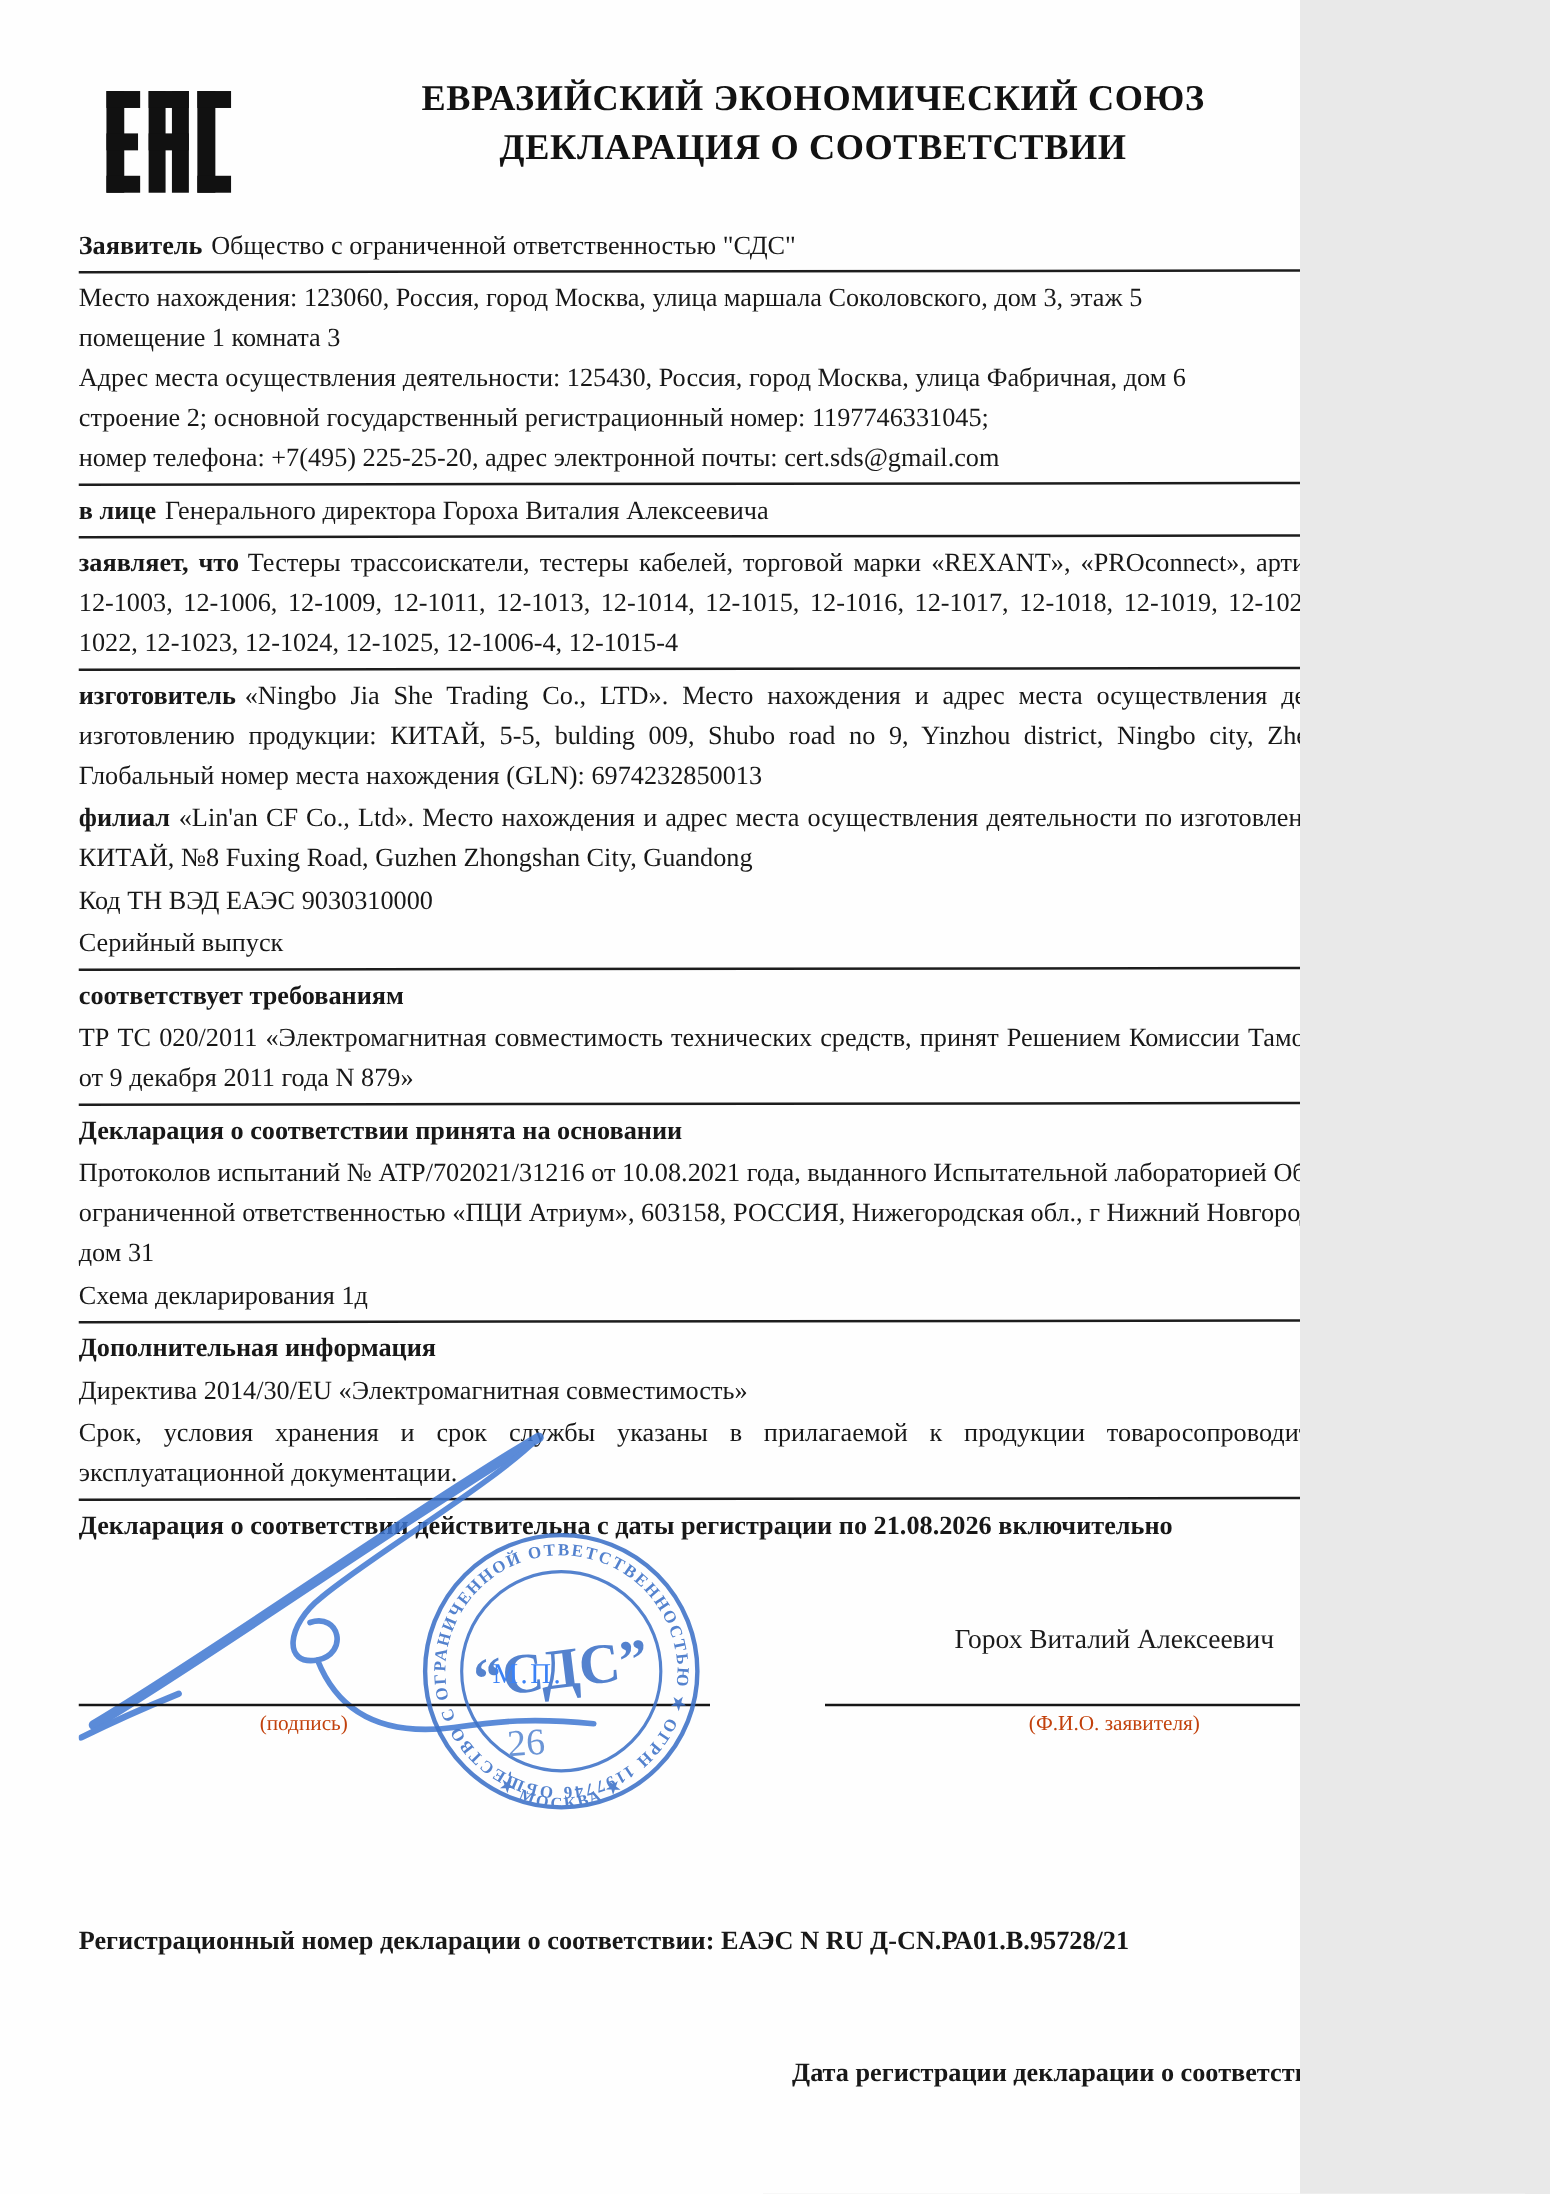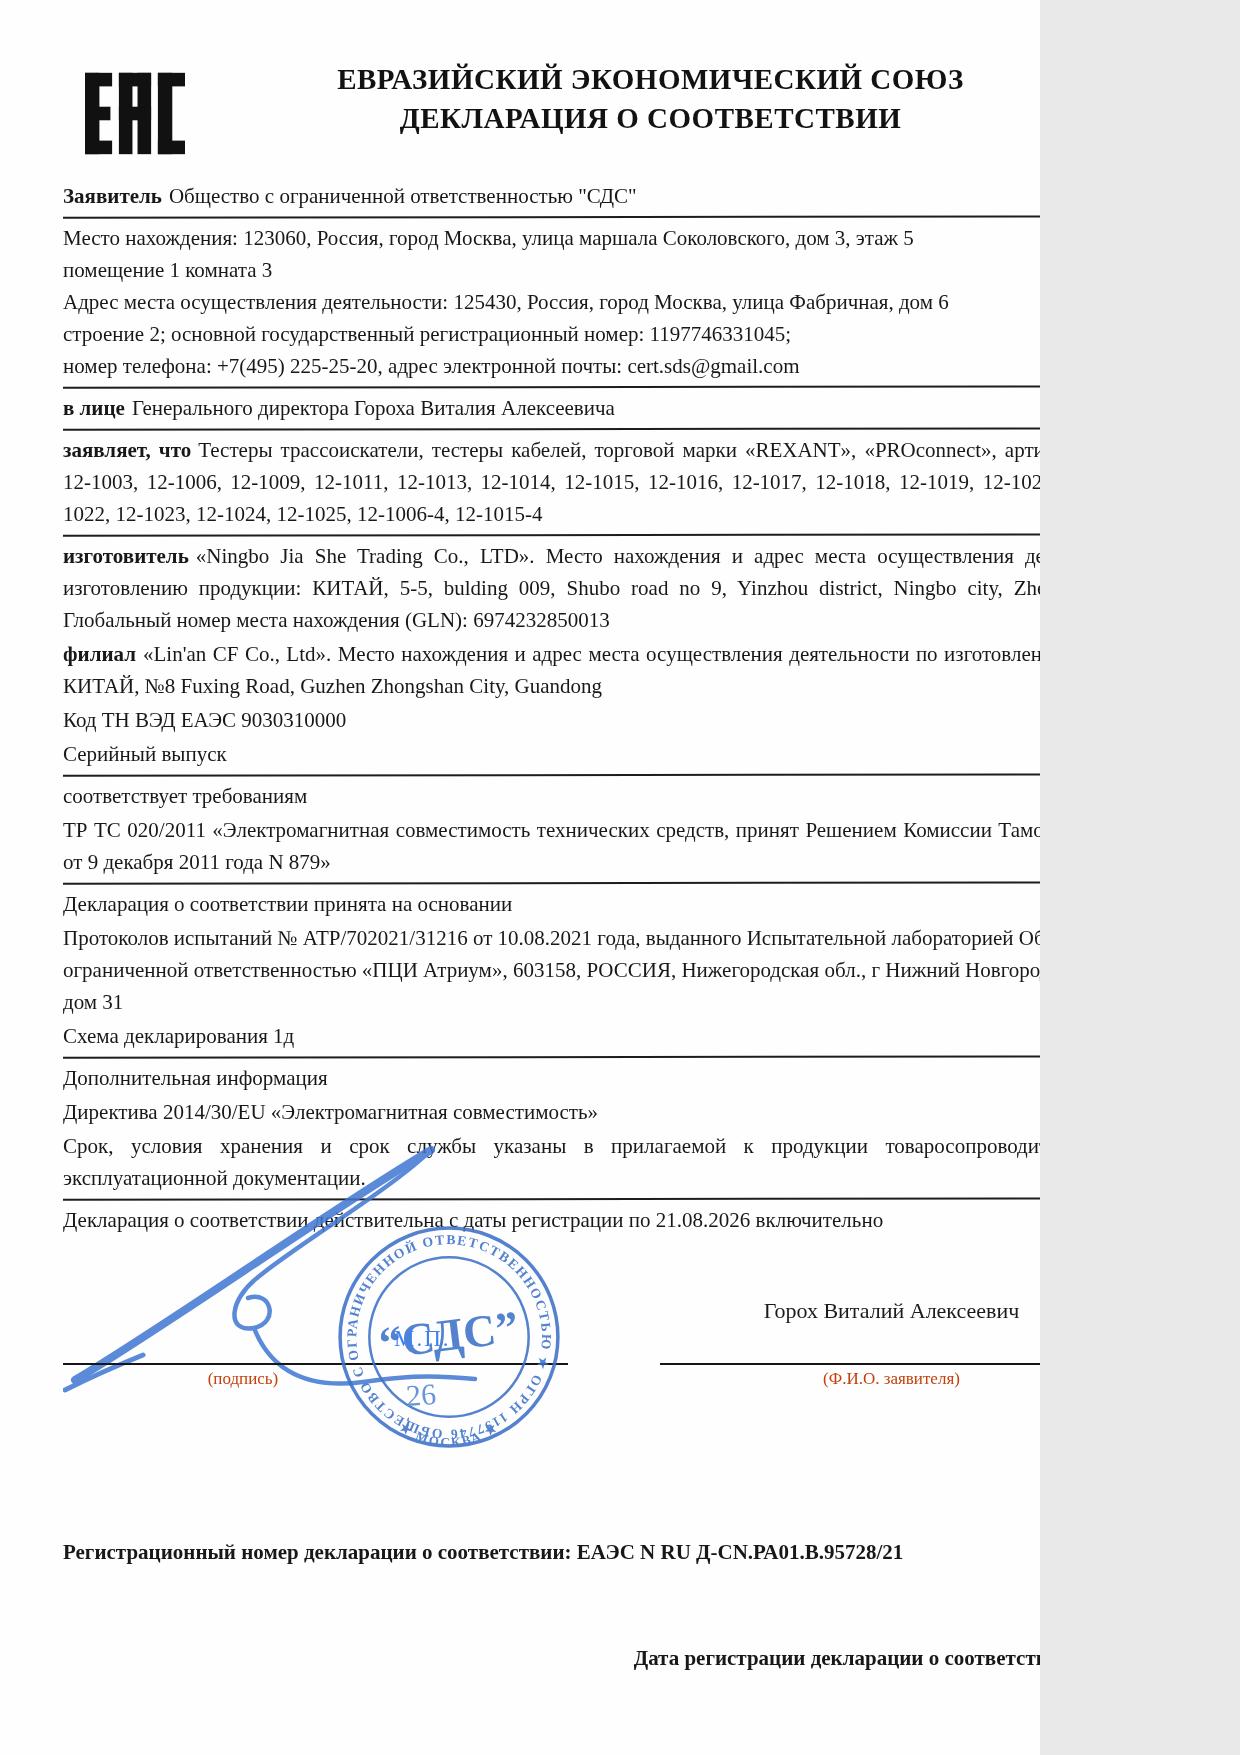--- a/index.html
+++ b/index.html
@@ -19,21 +19,21 @@
   .eac-logo{position:absolute;left:22px;top:28px;width:100px;height:95px;}
   .titles{
     position:absolute;left:60px;right:0;top:22px;text-align:center;
     font-weight:bold;font-size:29px;line-height:1.35;letter-spacing:.5px;color:#121212;
   }
 
   
   p,.line{margin:0;font-size:21px;line-height:32px;color:#181818;}
   .lbl{font-weight:bold;padding-right:7px;}
   .just{text-align:justify;}
-  .bold-line{font-weight:normal;}
+  .bold-line{font-weight:bold;}
   .rule{border-top:2px solid #1d1d1d;height:0;margin:4px 0 4px;transform:rotate(-.08deg);}
   .sec{margin:2px 0;}
 
   
   .sig-block{position:relative;height:215px;margin-top:10px;}
   .sig-line{position:absolute;border-top:2px solid #161616;height:0;}
   .sig-line.left{top:117px;left:0;width:505px;}
   .sig-line.right{top:117px;left:597px;width:463px;}
   .sig-caption{position:absolute;top:123px;left:95px;width:170px;text-align:center;font-size:17px;color:#c2410c;}
   .fio-name{position:absolute;top:52px;left:597px;width:463px;text-align:center;font-size:22px;color:#1b1b1b;}

